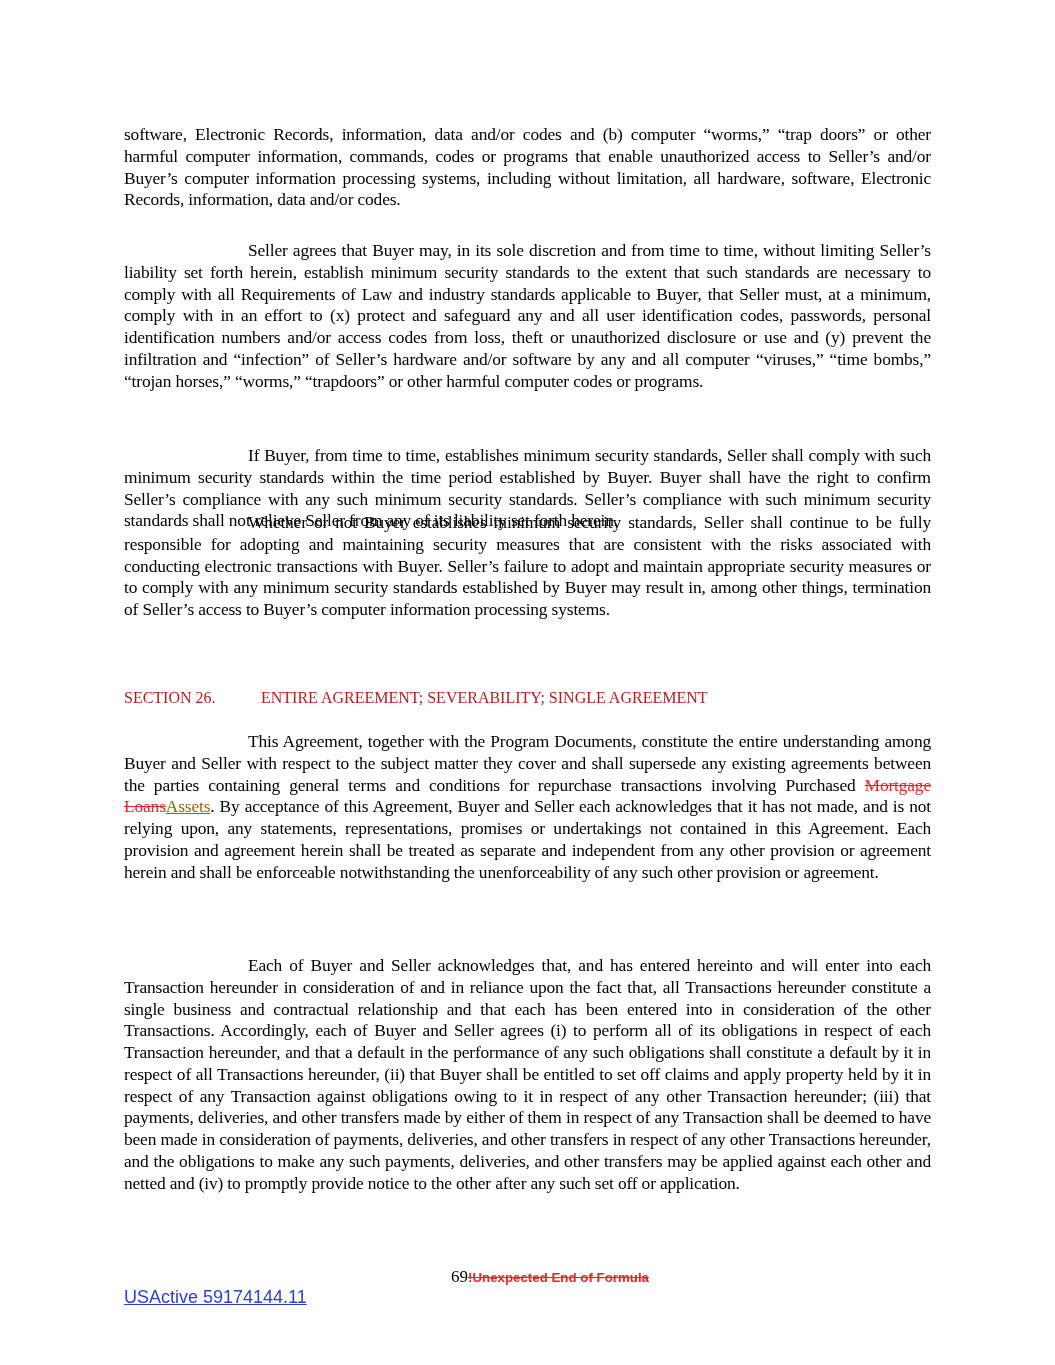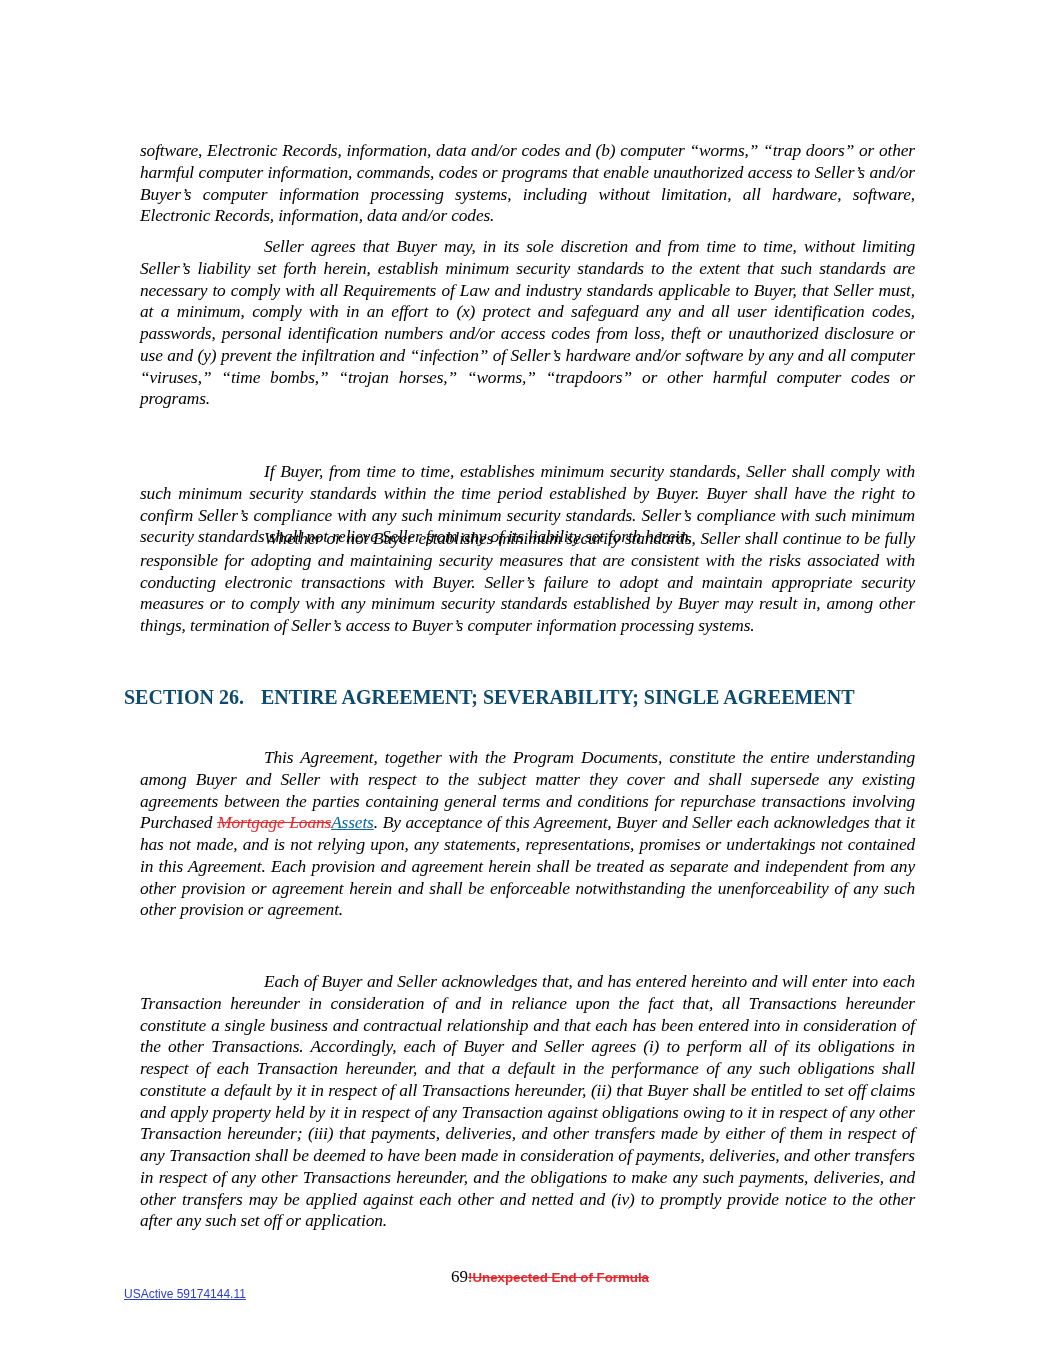--- a/index.html
+++ b/index.html
@@ -5,54 +5,54 @@
   html, body { margin: 0; padding: 0; background: #ffffff; }
   body { width: 1055px; height: 1365px; position: relative; overflow: hidden; }
   .page {
     position: absolute; left: 0; top: 0; width: 1055px; height: 1365px; background: #fff;
   }
   .body-text {
     position: absolute; left: 124px; width: 807px;
     font-family: "Liberation Serif", serif; font-size: 17.4px; line-height: 21.75px;
     color: #000; text-align: justify; letter-spacing: -0.15px;
   }
-  .para { margin: 16px; font-style: italic; }
+  .para { margin: 0; }
   .indent { text-indent: 124px; }
   .heading {
     position: absolute; left: 124px; top: 687px;
-    font-family: "Liberation Serif", serif; font-weight: bold; font-size: 20px;
-    line-height: 21.75px; color: #0c4a6e; white-space: nowrap;
+    font-family: "Liberation Serif", serif; font-weight: normal; font-size: 16px;
+    line-height: 21.75px; color: #b91c1c; white-space: nowrap;
   }
   .heading .num { display: inline-block; width: 137px; }
   .del { color: #e8262a; text-decoration: line-through; }
-  .ins { color: #0369a1; text-decoration: underline; }
+  .ins { color: #a16207; text-decoration: underline; }
   .footer-page {
     position: absolute; top: 1267px; left: 451px;
     font-family: "Liberation Serif", serif; font-size: 17px; color: #000; white-space: nowrap;
   }
   .footer-page .err {
     font-family: "Liberation Sans", sans-serif; font-weight: bold; font-size: 13.3px;
     color: #e8262a; text-decoration: line-through;
   }
   .footer-id {
     position: absolute; top: 1287px; left: 124px;
-    font-family: "Liberation Sans", sans-serif; font-size: 12px;
+    font-family: "Liberation Sans", sans-serif; font-size: 18px;
     color: #2a3fd4; text-decoration: underline; white-space: nowrap;
   }
 </style>
 </head>
 <body>
 
 <div class="page">
 
   <div class="body-text" style="top:124px;">
     <p class="para">software, Electronic Records, information, data and/or codes and (b) computer “worms,” “trap doors” or other harmful computer information, commands, codes or programs that enable unauthorized access to Seller’s and/or Buyer’s computer information processing systems, including without limitation, all hardware, software, Electronic Records, information, data and/or codes.</p>
   </div>
 
-  <div class="body-text" style="top:220px;">
+  <div class="body-text" style="top:240px;">
     <p class="para indent">Seller agrees that Buyer may, in its sole discretion and from time to time, without limiting Seller’s liability set forth herein, establish minimum security standards to the extent that such standards are necessary to comply with all Requirements of Law and industry standards applicable to Buyer, that Seller must, at a minimum, comply with in an effort to (x) protect and safeguard any and all user identification codes, passwords, personal identification numbers and/or access codes from loss, theft or unauthorized disclosure or use and (y) prevent the infiltration and “infection” of Seller’s hardware and/or software by any and all computer “viruses,” “time bombs,” “trojan horses,” “worms,” “trapdoors” or other harmful computer codes or programs.</p>
   </div>
 
   <div class="body-text" style="top:445px;">
     <p class="para indent">If Buyer, from time to time, establishes minimum security standards, Seller shall comply with such minimum security standards within the time period established by Buyer.  Buyer shall have the right to confirm Seller’s compliance with any such minimum security standards.  Seller’s compliance with such minimum security standards shall not relieve Seller from any of its liability set forth herein.</p>
   </div>
 
   <div class="body-text" style="top:512px;">
     <p class="para indent">Whether or not Buyer establishes minimum security standards, Seller shall continue to be fully responsible for adopting and maintaining security measures that are consistent with the risks associated with conducting electronic transactions with Buyer.  Seller’s failure to adopt and maintain appropriate security measures or to comply with any minimum security standards established by Buyer may result in, among other things, termination of Seller’s access to Buyer’s computer information processing systems.</p>
   </div>

